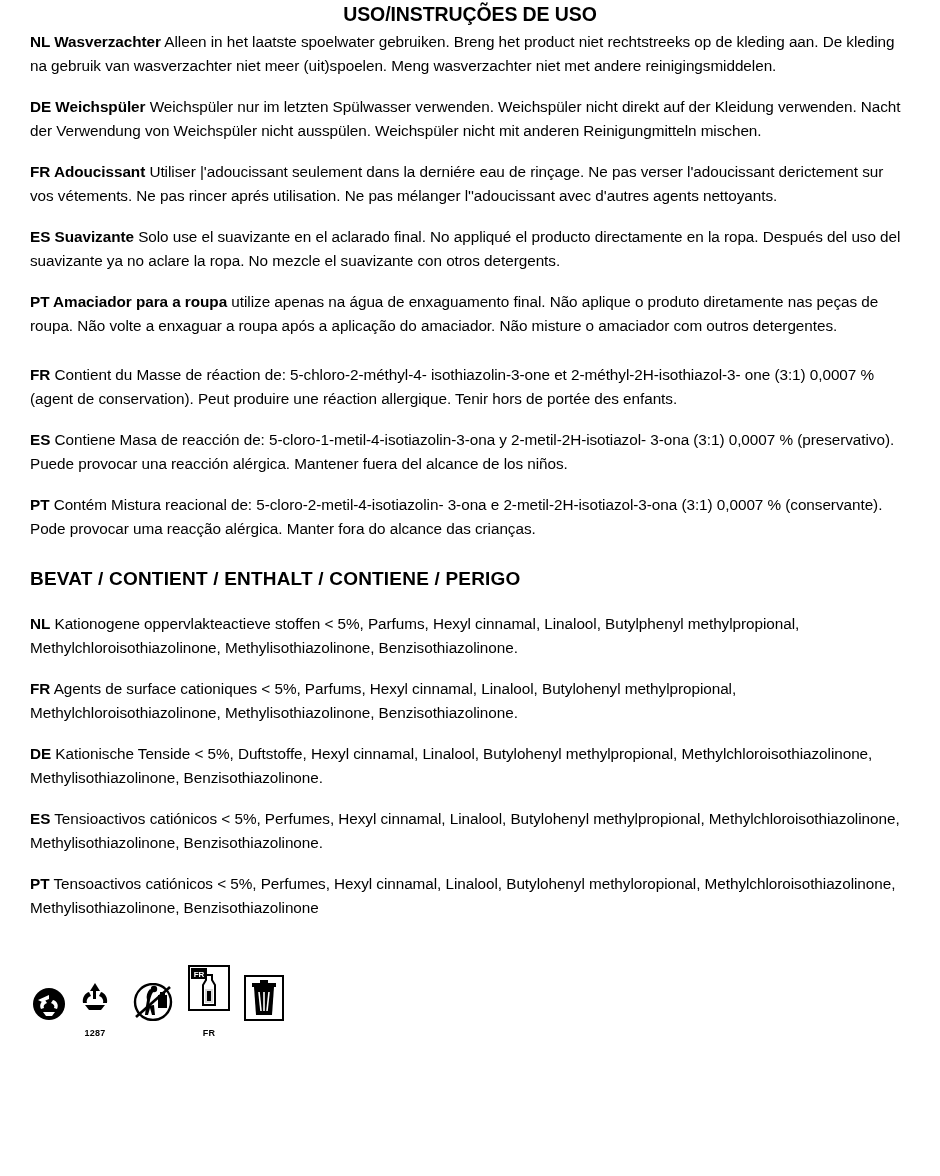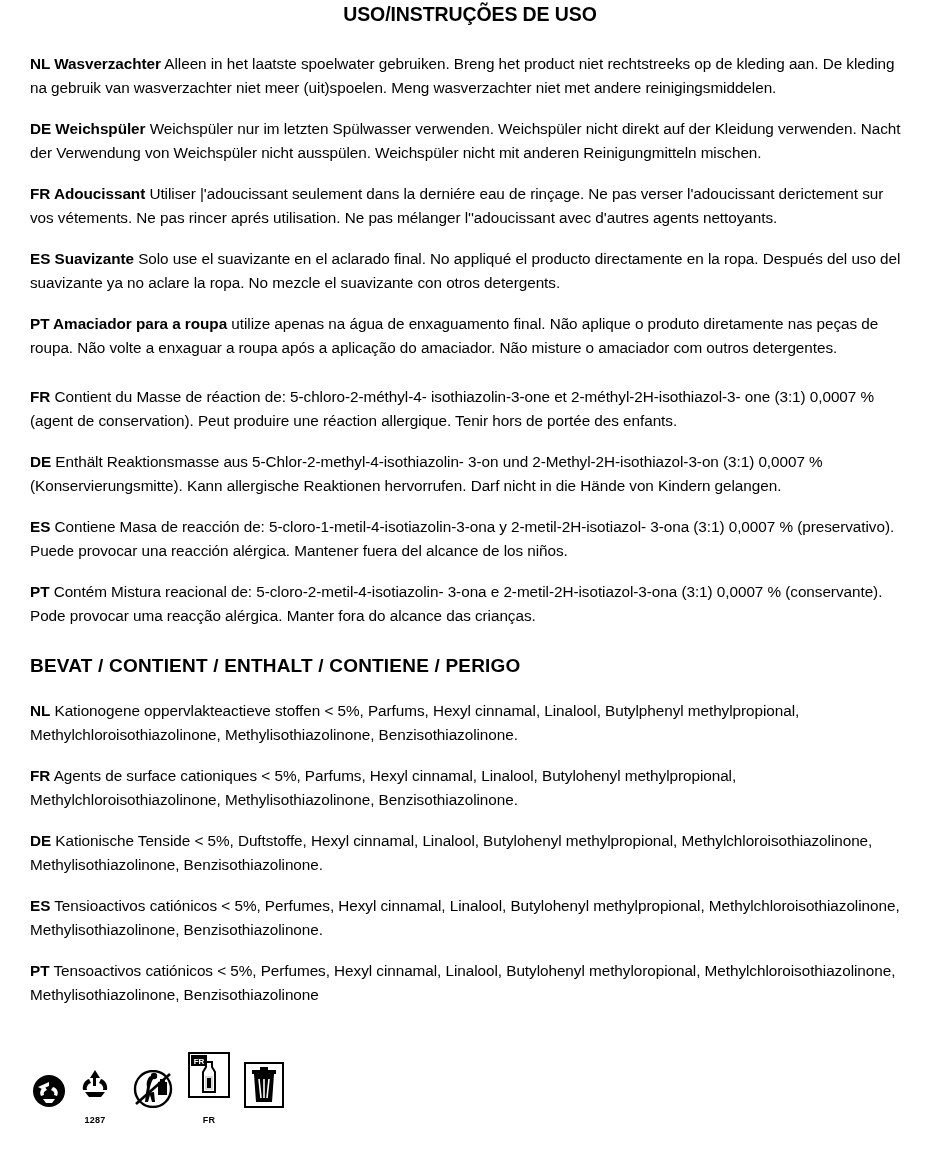--- a/index.html
+++ b/index.html
@@ -54,21 +54,20 @@
   }
   .section-head {
     text-align: left;
     font-weight: bold;
     font-size: 19px;
     line-height: 26px;
     margin: 26px 0 20px 0;
     letter-spacing: 0.2px;
   }
   .block-top {
-    margin-top: 22px;
   }
   .gap-before {
     margin-top: 26px;
   }
   .icons-row {
     margin-top: 46px;
     display: flex;
     align-items: flex-end;
     gap: 14px;
     padding-left: 2px;
@@ -118,24 +117,20 @@
     <p class="para">
       <span class="lang"><span>PT</span> <span>Amaciador para a roupa</span></span>
       <span>utilize apenas na água de enxaguamento final. Não aplique o produto diretamente nas peças de roupa. Não volte a enxaguar a roupa após a aplicação do amaciador. Não misture o amaciador com outros detergentes.</span>
     </p>
   </div>
 
   <div class="gap-before">
     <p class="para">
       <span class="lang">FR</span>
       <span>Contient du Masse de réaction de: 5-chloro-2-méthyl-4- isothiazolin-3-one et 2-méthyl-2H-isothiazol-3- one (3:1) 0,0007 % (agent de conservation). Peut produire une réaction allergique. Tenir hors de portée des enfants.</span>
-    </p>
-    <p class="para">
-      <span class="lang">DE</span>
-      <span>Enthält Reaktionsmasse aus 5-Chlor-2-methyl-4-isothiazolin- 3-on und 2-Methyl-2H-isothiazol-3-on (3:1) 0,0007 % (Konservierungsmitte). Kann allergische Reaktionen hervorrufen. Darf nicht in die Hände von Kindern gelangen.</span>
     </p>
     <p class="para">
       <span class="lang">ES</span>
       <span>Contiene Masa de reacción de: 5-cloro-1-metil-4-isotiazolin-3-ona y 2-metil-2H-isotiazol- 3-ona (3:1) 0,0007 % (preservativo). Puede provocar una reacción alérgica. Mantener fuera del alcance de los niños.</span>
     </p>
     <p class="para">
       <span class="lang">PT</span>
       <span>Contém Mistura reacional de: 5-cloro-2-metil-4-isotiazolin- 3-ona e 2-metil-2H-isotiazol-3-ona (3:1) 0,0007 % (conservante). Pode provocar uma reacção alérgica. Manter fora do alcance das crianças.</span>
     </p>
   </div>

